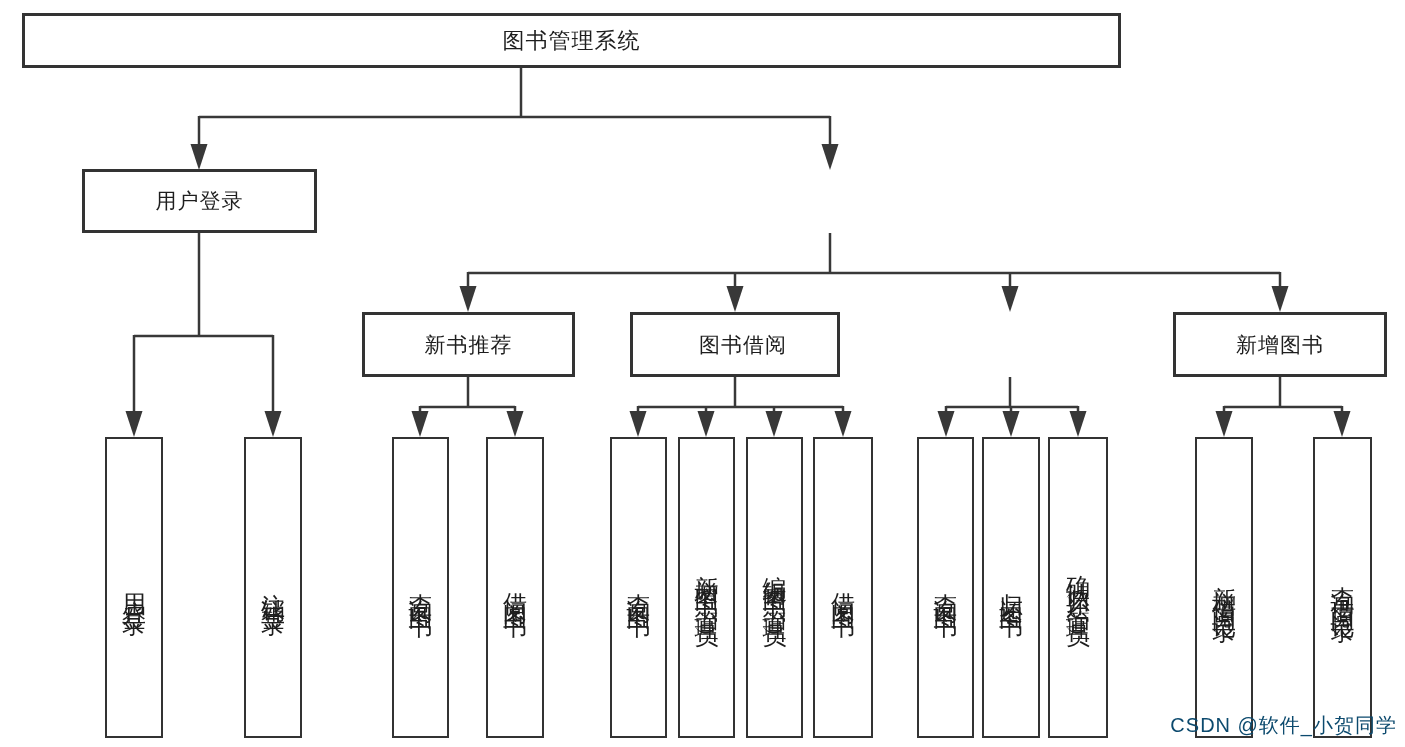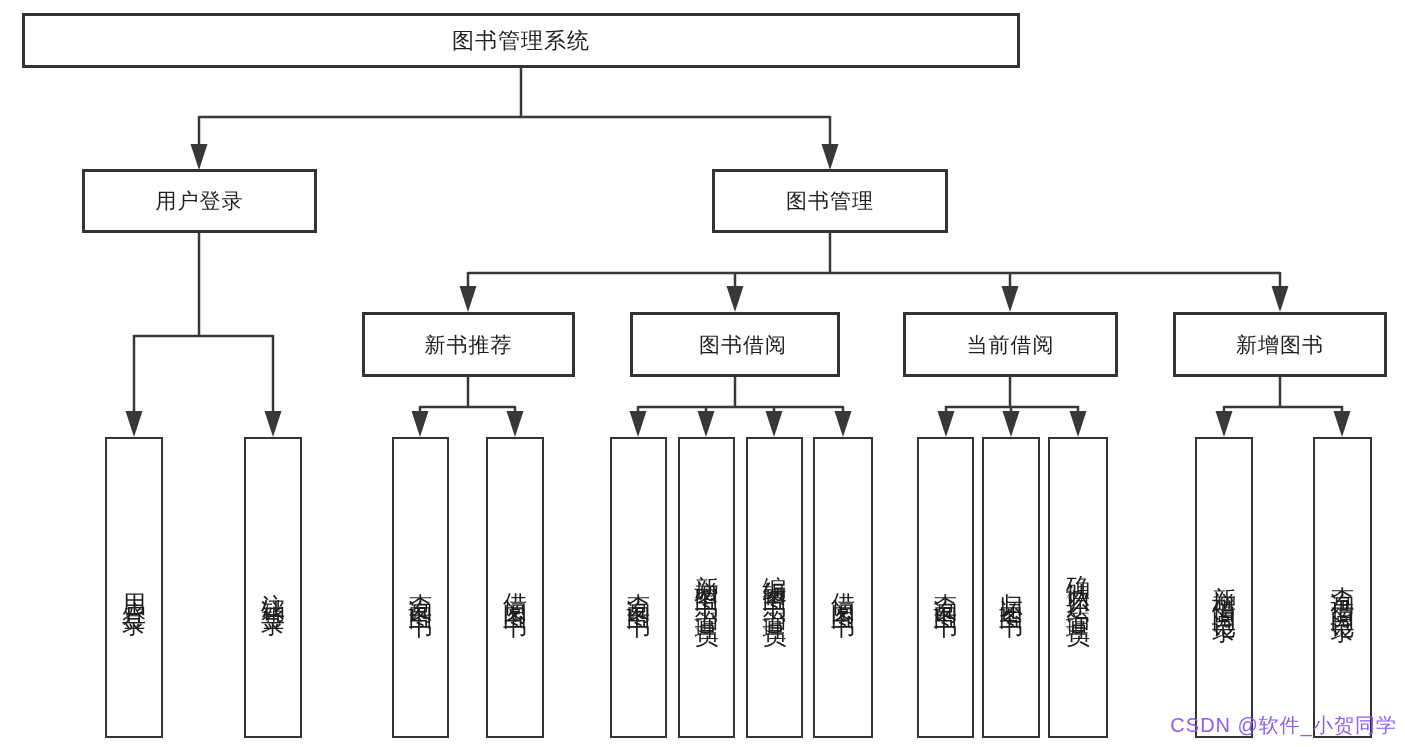--- a/index.html
+++ b/index.html
@@ -36,21 +36,21 @@
     writing-mode:vertical-rl;
     font-size:24px;
     line-height:1;
     letter-spacing:7px;
     color:#1e1e1e;
   }
   #watermark{
     position:absolute;
     right:8px;bottom:8px;
     font-size:20px;
-    color:#8b5cf6;
+    color:#0c4a6e;
     letter-spacing:1px;
     z-index:3;
     white-space:nowrap;
     text-align:center;
   }
 </style>
 </head>
 <body>
 
 <div id="stage">
@@ -114,28 +114,26 @@
       <polygon points="765.5,411 782.5,411 774,437"></polygon>
       <polygon points="834.5,411 851.5,411 843,437"></polygon>
       <polygon points="937.5,411 954.5,411 946,437"></polygon>
       <polygon points="1002.5,411 1019.5,411 1011,437"></polygon>
       <polygon points="1069.5,411 1086.5,411 1078,437"></polygon>
       <polygon points="1215.5,411 1232.5,411 1224,437"></polygon>
       <polygon points="1333.5,411 1350.5,411 1342,437"></polygon>
     </g>
   </svg>
 
-  <div class="node" style="left:22px;top:13px;width:998px;height:55px;font-size:22px;">图书管理系统</div>
+  <div class="node" style="left:22px;top:13px;width:1099px;height:55px;font-size:22px;">图书管理系统</div>
 
   <div class="node" style="left:82px;top:169px;width:235px;height:64px;">用户登录</div>
-  <div class="node" style="left:712px;top:169px;width:236px;height:64px;">图书管理</div>
 
   <div class="node" style="left:362px;top:312px;width:213px;height:65px;">新书推荐</div>
   <div class="node" style="left:630px;top:312px;width:210px;height:65px;padding-left:16px;">图书借阅</div>
-  <div class="node" style="left:903px;top:312px;width:215px;height:65px;">当前借阅</div>
   <div class="node" style="left:1173px;top:312px;width:214px;height:65px;">新增图书</div>
 
   <div class="leaf" style="left:105px;width:58px;">
     <span>用户登录</span>
   </div>
   <div class="leaf" style="left:244px;width:58px;">
     <span>注销登录</span>
   </div>
 
   <div class="leaf" style="left:392px;width:57px;">

